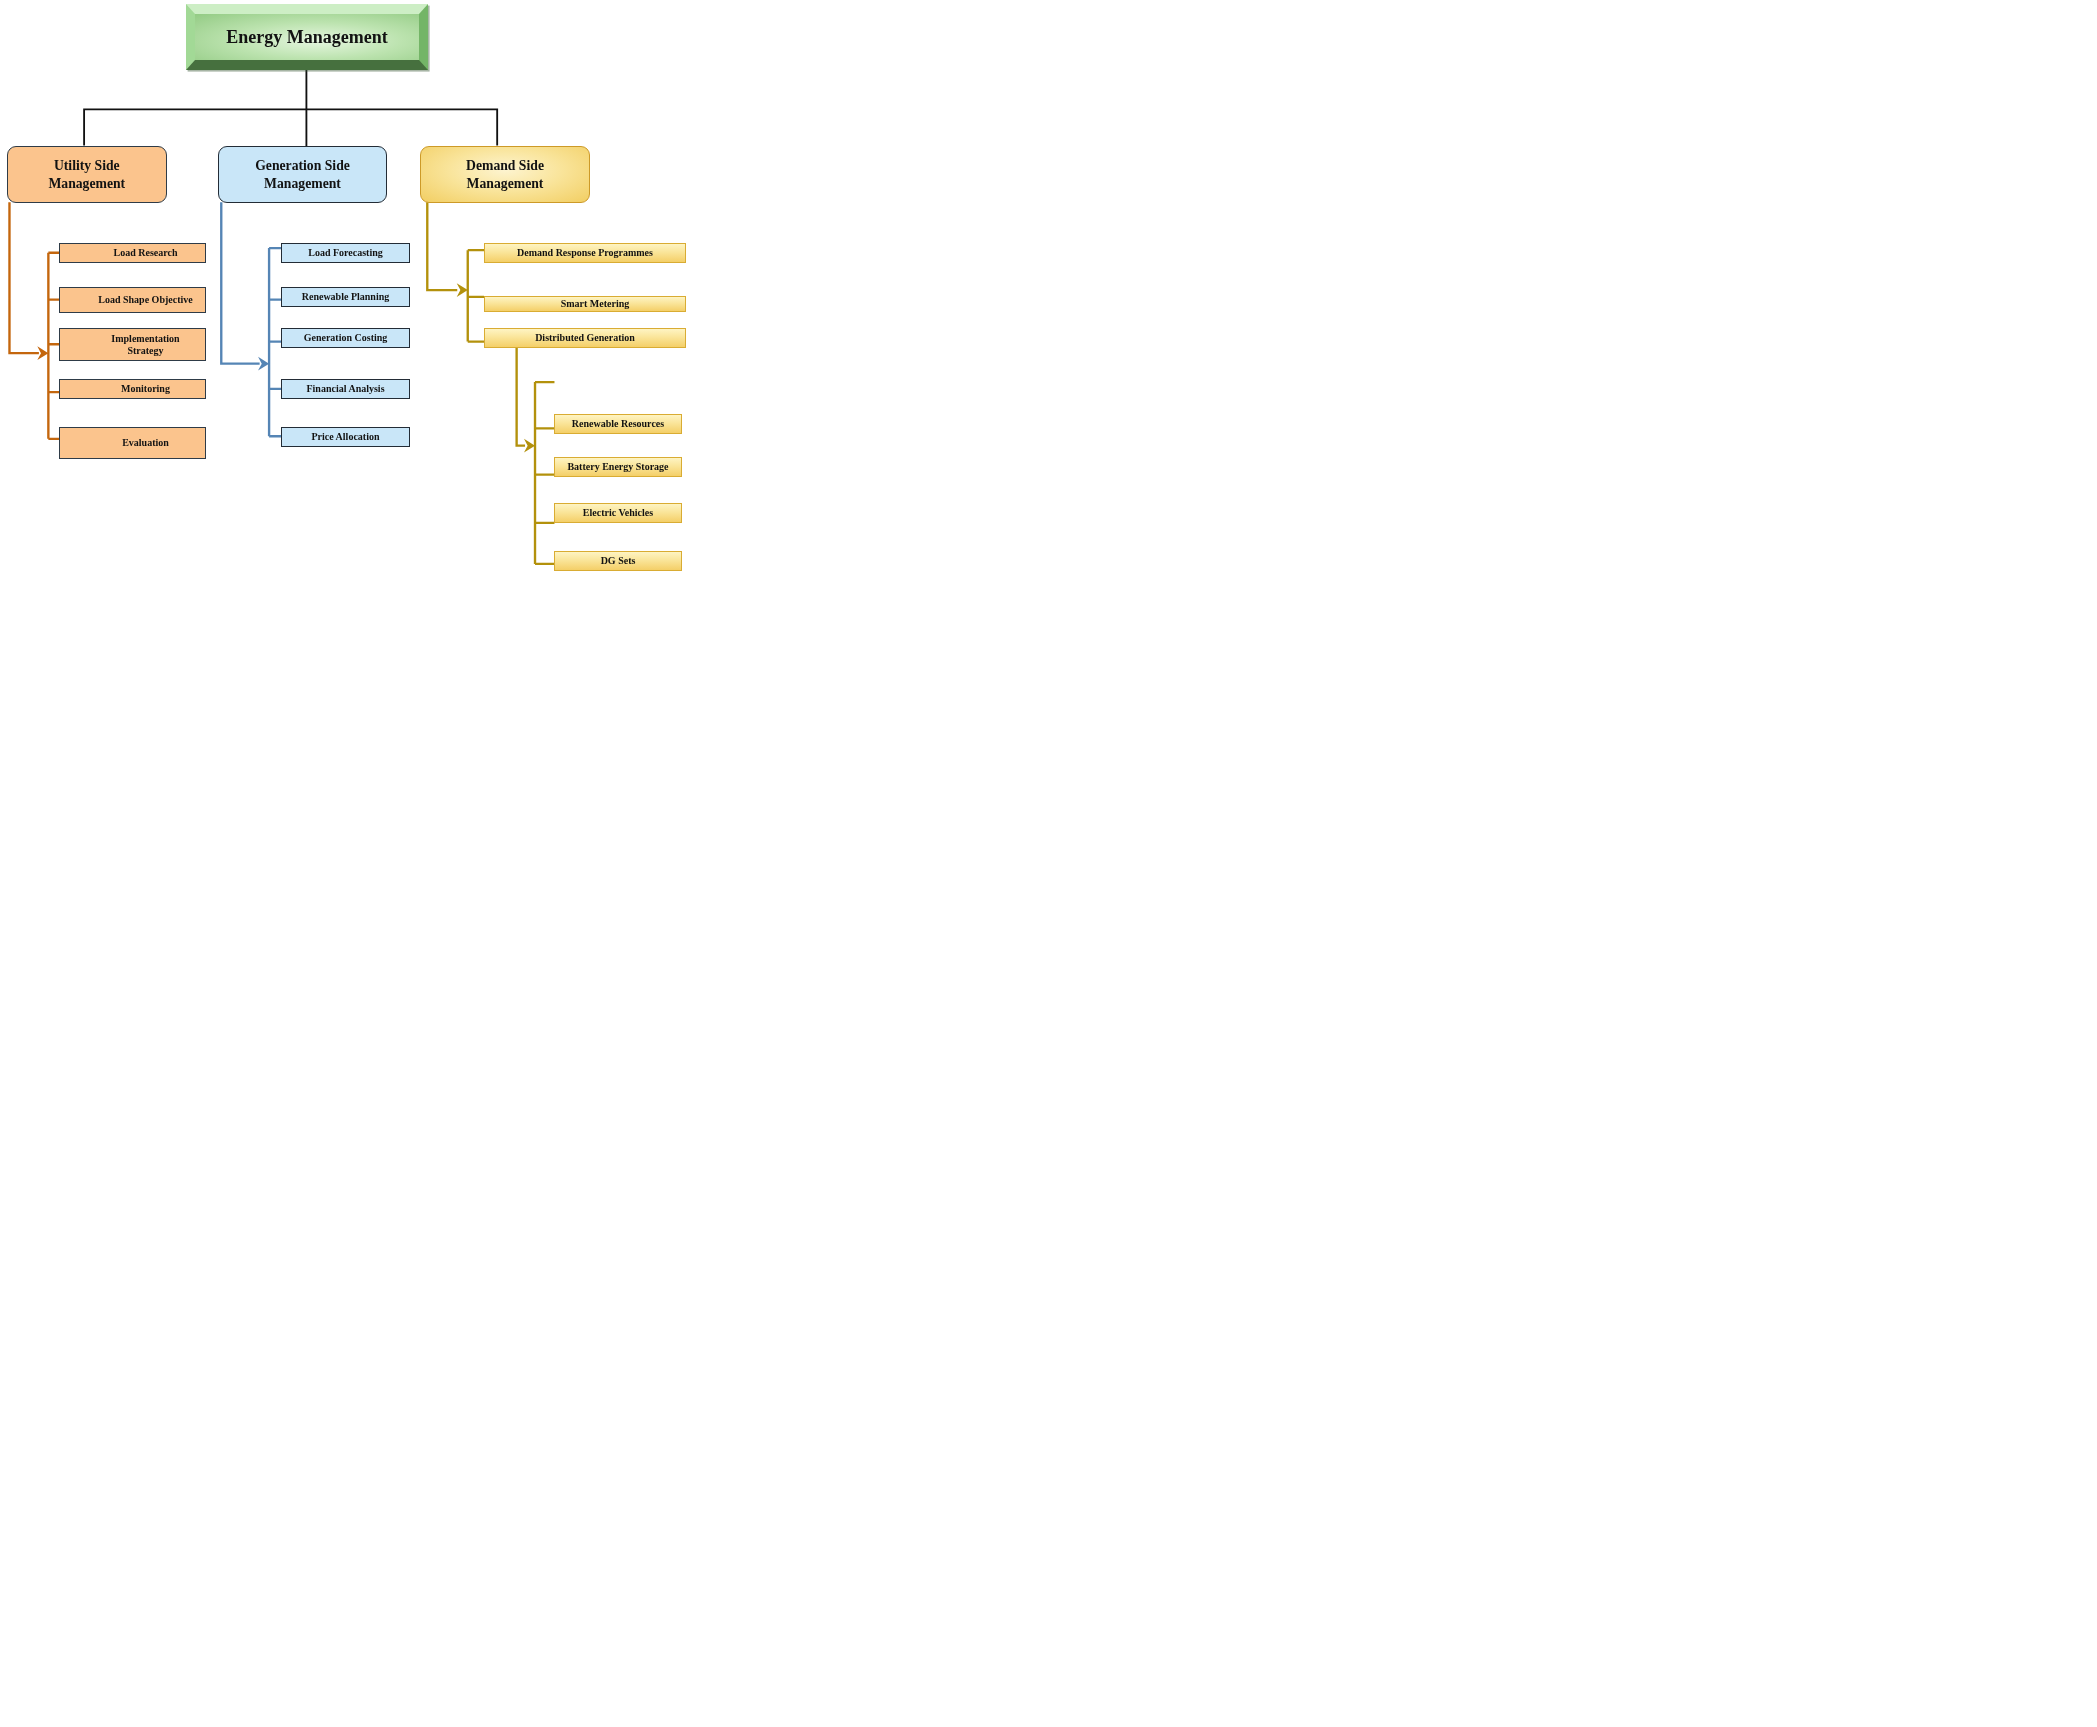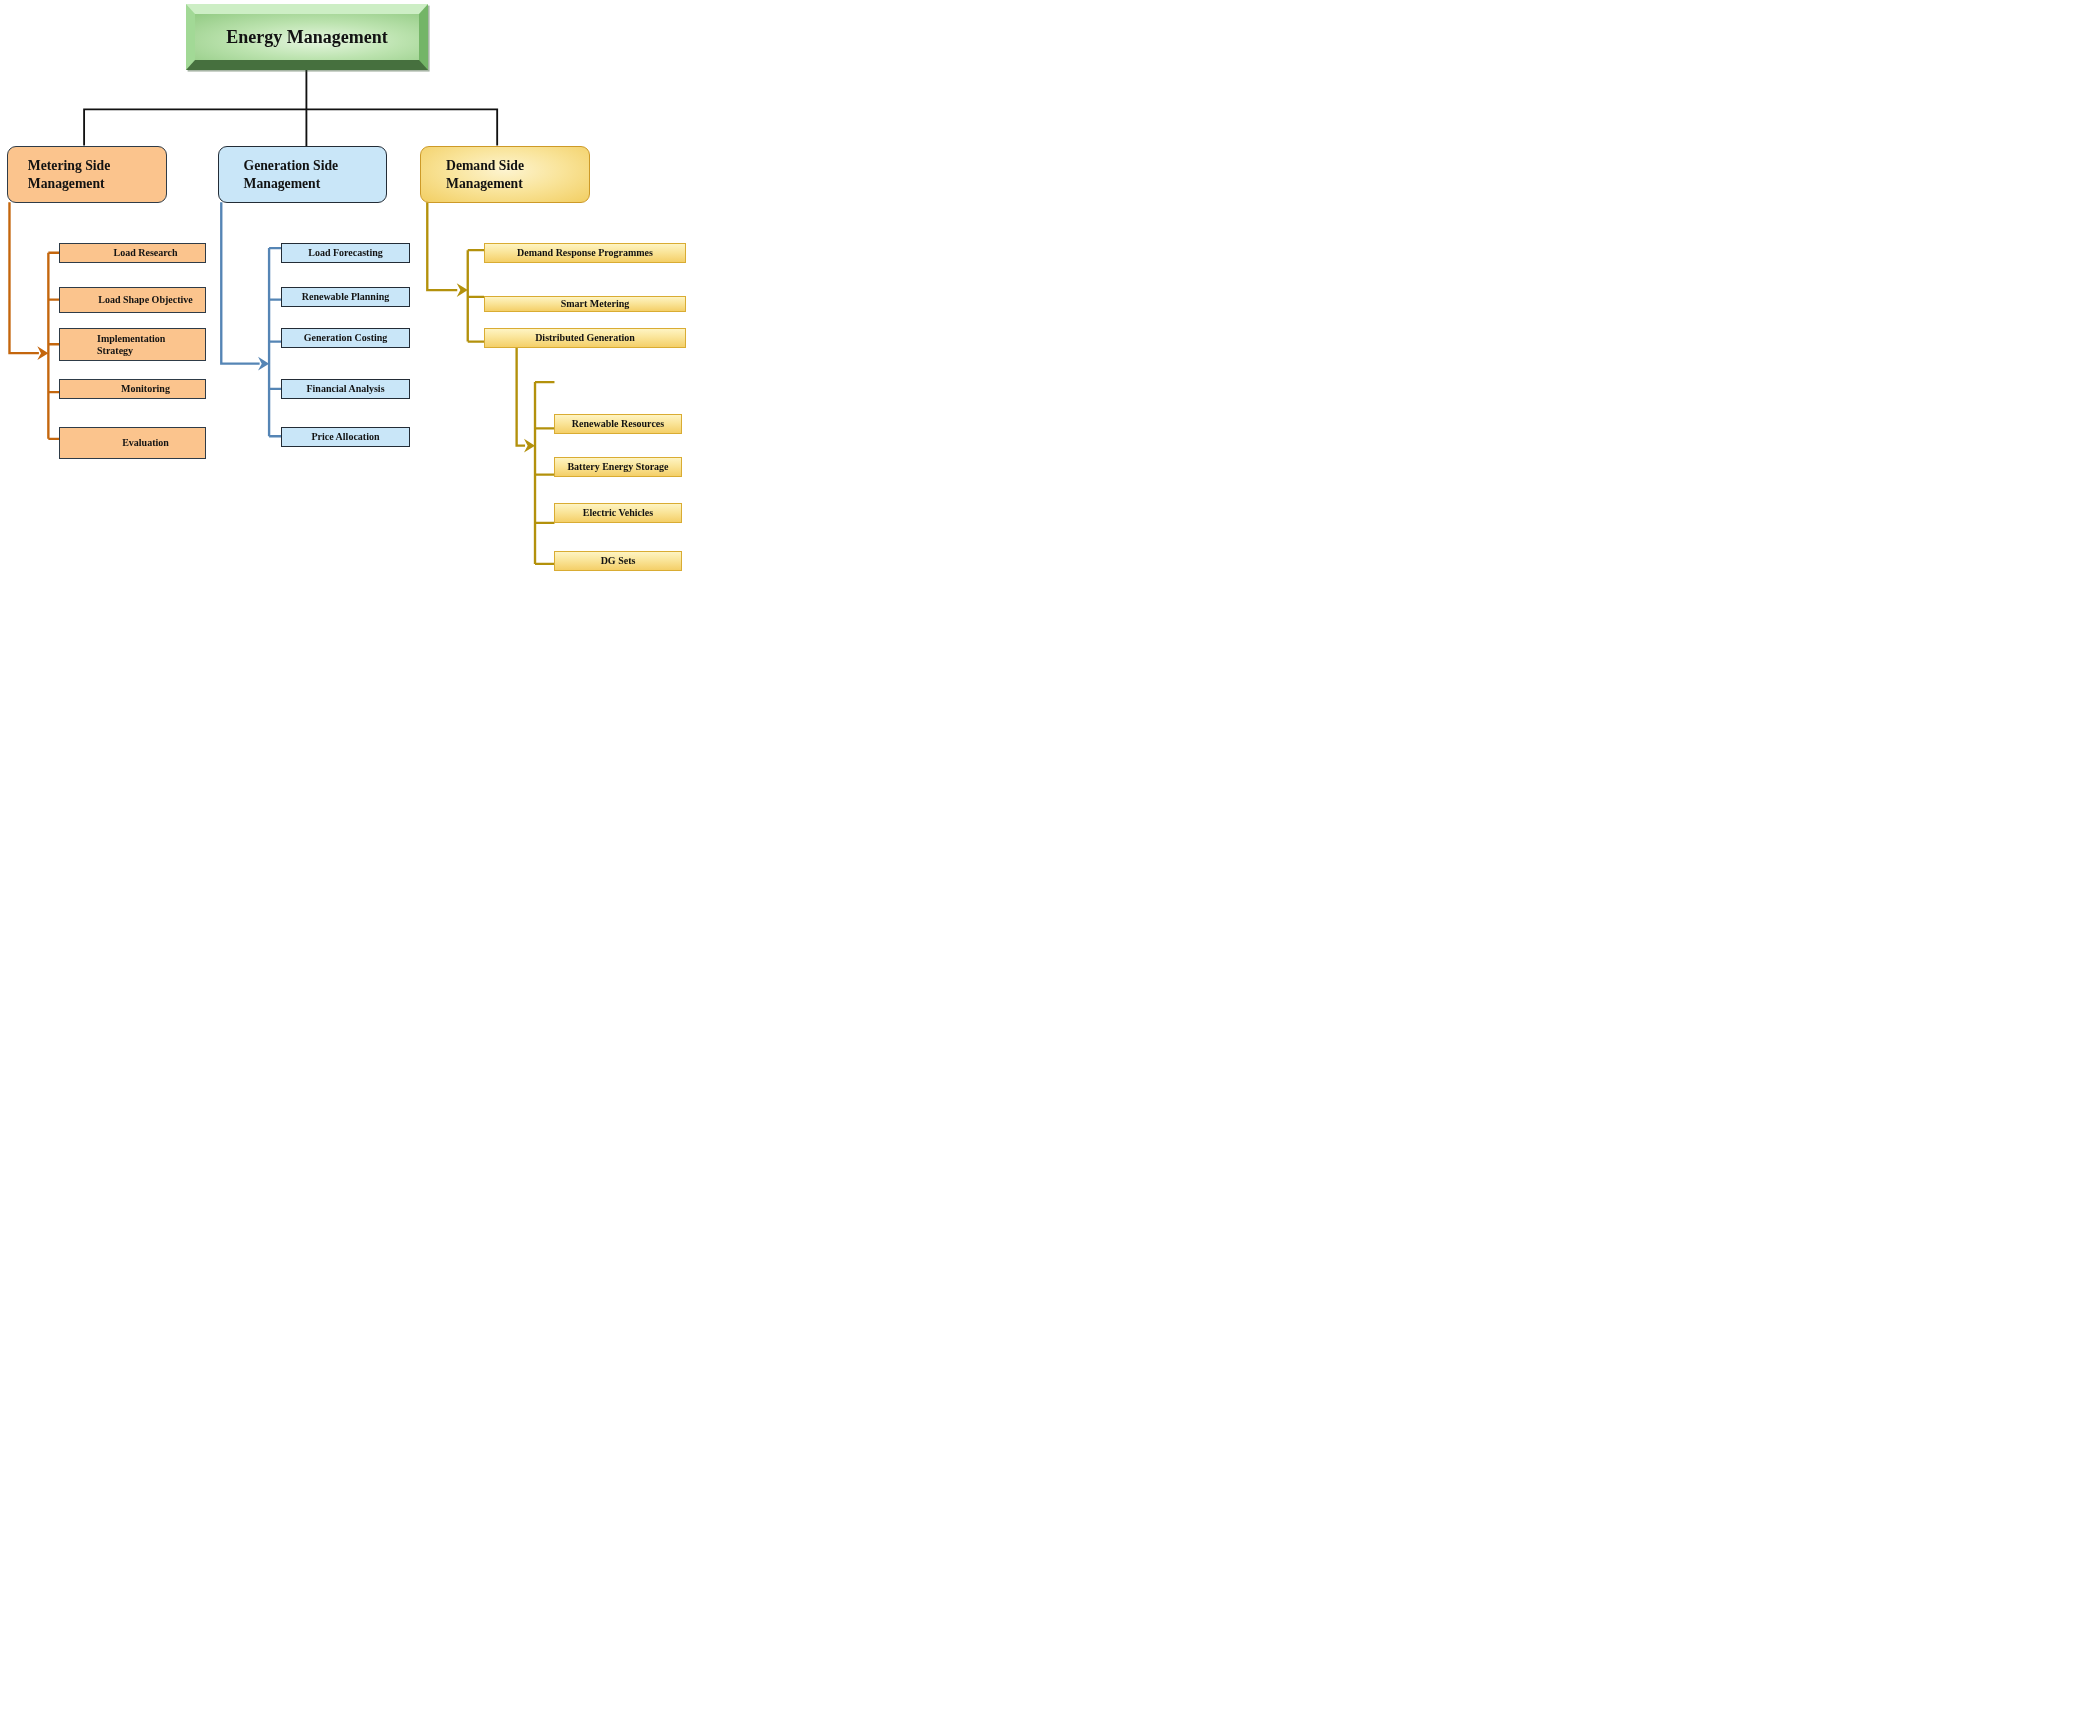--- a/index.html
+++ b/index.html
@@ -14,21 +14,21 @@
   }
   html,body{margin:0;padding:0;background:#ffffff;}
   #stage{
     position:relative; width:699px; height:576px; background:#ffffff;
     font-family:"Liberation Serif","DejaVu Serif",serif; color:var(--text);
     overflow:hidden;
   }
   #wires{position:absolute;left:0;top:0;width:699px;height:576px;}
   .node{
     position:absolute; box-sizing:border-box;
-    display:flex; align-items:center; justify-content:center; 
+    display:flex; align-items:center; justify-content:center; text-align:center;
     font-weight:bold; color:var(--text);
   }
   
   #n-root{
     left:186px; top:4.2px; width:242px; height:66px;
     border-top:10.5px solid var(--root-bevel-top);
     border-left:9px solid var(--root-bevel-left);
     border-right:9px solid var(--root-bevel-right);
     border-bottom:10.5px solid var(--root-bevel-bottom);
     background:radial-gradient(ellipse at 55% 58%, var(--root-fill-center) 0%, #BCE3AF 48%, var(--root-fill-edge) 100%);
@@ -88,21 +88,21 @@
 
     <path d="M983 662 V848 H999 M1018 727 V1073 M1018 727 H1055 M1018 815 H1055 M1018 903 H1055 M1018 995 H1055 M1018 1073 H1055" fill="none" style="stroke:var(--demand-conn)" stroke-width="4.5"></path>
     <polygon points="1018,848 997,835 1004,848 997,861" style="fill:var(--demand-conn)"></polygon>
   </svg>
 
   <div class="node" id="n-root">
     <span class="lbl">Energy Management</span>
   </div>
 
   <div class="node parent" id="n-utility">
-    <span class="lbl">Metering Side Management</span>
+    <span class="lbl">Utility Side Management</span>
   </div>
   <div class="node parent" id="n-generation">
     <span class="lbl">Generation Side Management</span>
   </div>
   <div class="node parent" id="n-demand">
     <span class="lbl">Demand Side Management</span>
   </div>
 
   <div class="node child orange ucol" id="n-u1">
     <span class="lbl">Load Research</span>

